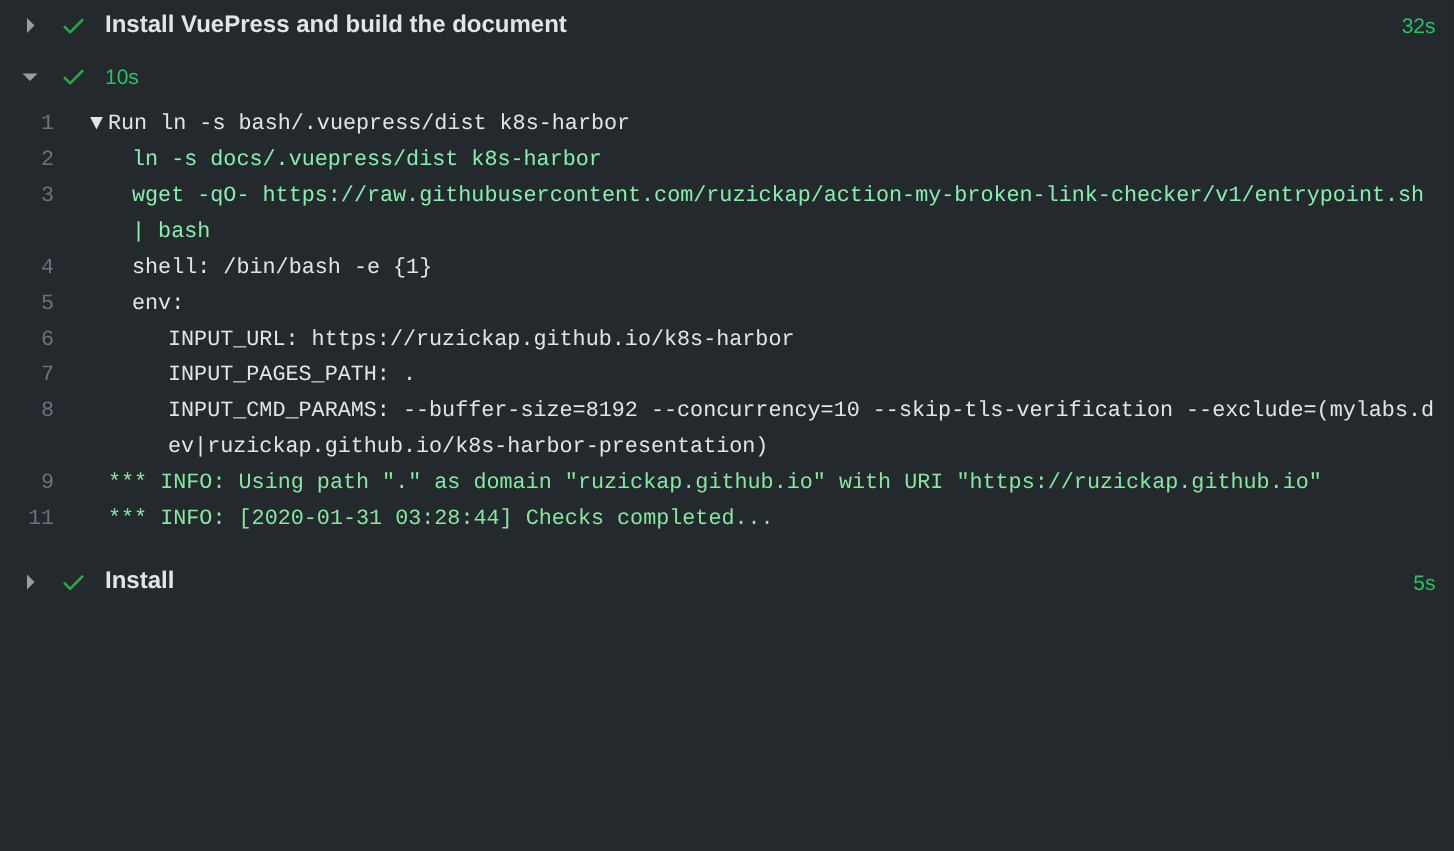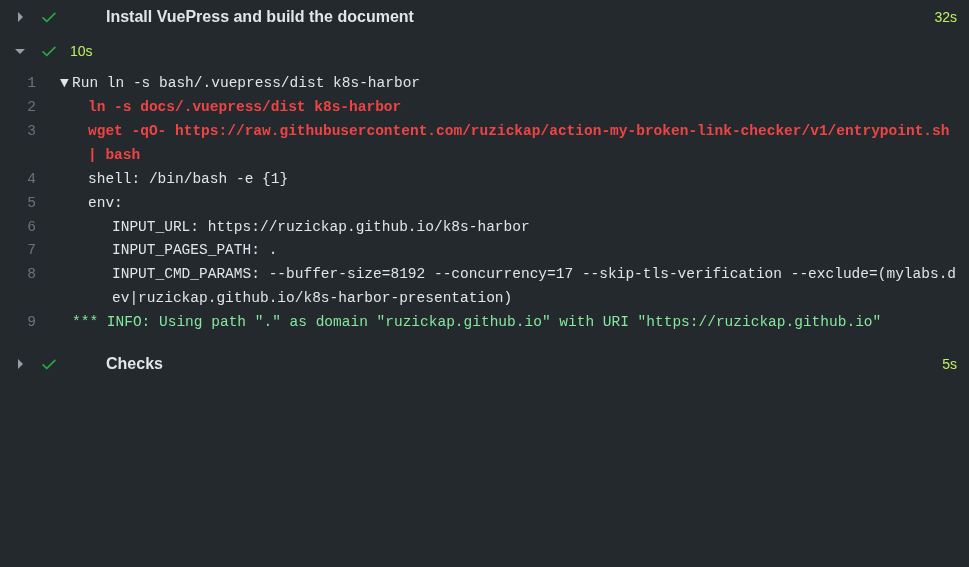--- a/index.html
+++ b/index.html
@@ -35,24 +35,23 @@
       align-items: center;
       flex-shrink: 0;
       width: 18px;
       height: 18px;
     }
     .step-title {
       flex-grow: 1;
       font-weight: 600;
       font-size: 16px;
       color: #e1e4e8;
-      margin-left: 36px;
     }
     .step-time {
-      color: #bef264;
+      color: #22c55e;
       font-size: 14px;
       font-variant-numeric: tabular-nums;
     }
     .log-body {
       padding: 4px 0 12px 0;
       font-family: "SFMono-Regular", Consolas, "Liberation Mono", Menlo, monospace;
       font-size: 14.5px;
       line-height: 1.65;
     }
     .log-line {
@@ -77,21 +76,21 @@
     }
     .line-content.has-caret {
       padding-left: 0;
     }
     .caret-inline {
       color: #e1e4e8;
       margin-right: 2px;
       display: inline-block;
       width: 10px;
     }
-    .blue { color: #ef4444; font-weight: 700; }
+    .blue { color: #86efac; font-weight: 400; }
     .green-text { color: #85e89d; }
     .indent1 { padding-left: 28px; }
     .indent2 { padding-left: 52px; }
   </style>
 </head>
 <body>
 
 <div class="step">
   <span class="step-chevron">
     <svg width="12" height="12" viewBox="0 0 12 12">
@@ -145,34 +144,38 @@
   <div class="log-line">
     <span class="lineno">6</span>
     <span class="line-content indent2">INPUT_URL: https://ruzickap.github.io/k8s-harbor</span>
   </div>
   <div class="log-line">
     <span class="lineno">7</span>
     <span class="line-content indent2">INPUT_PAGES_PATH: .</span>
   </div>
   <div class="log-line">
     <span class="lineno">8</span>
-    <span class="line-content indent2">INPUT_CMD_PARAMS: --buffer-size=8192 --concurrency=17 --skip-tls-verification --exclude=(mylabs.dev|ruzickap.github.io/k8s-harbor-presentation)</span>
+    <span class="line-content indent2">INPUT_CMD_PARAMS: --buffer-size=8192 --concurrency=10 --skip-tls-verification --exclude=(mylabs.dev|ruzickap.github.io/k8s-harbor-presentation)</span>
   </div>
   <div class="log-line">
     <span class="lineno">9</span>
     <span class="line-content green-text">*** INFO: Using path "." as domain "ruzickap.github.io" with URI "https://ruzickap.github.io"</span>
+  </div>
+  <div class="log-line">
+    <span class="lineno">11</span>
+    <span class="line-content green-text">*** INFO: [2020-01-31 03:28:44] Checks completed...</span>
   </div>
 </div>
 
 <div class="step">
   <span class="step-chevron">
     <svg width="12" height="12" viewBox="0 0 12 12">
         <path fill="currentColor" d="M4 1 L9 6 L4 11 Z"></path>
       </svg>
   </span>
   <span class="step-check">
     <svg width="18" height="18" viewBox="0 0 16 16">
         <path fill="currentColor" d="M13.78 4.22a.75.75 0 010 1.06l-7.25 7.25a.75.75 0 01-1.06 0L2.22 9.28a.75.75 0 011.06-1.06L6 10.94l6.72-6.72a.75.75 0 011.06 0z"></path>
       </svg>
   </span>
-  <span class="step-title">Checks</span>
+  <span class="step-title">Install</span>
   <span class="step-time">5s</span>
 </div>
 
 </body></html>

